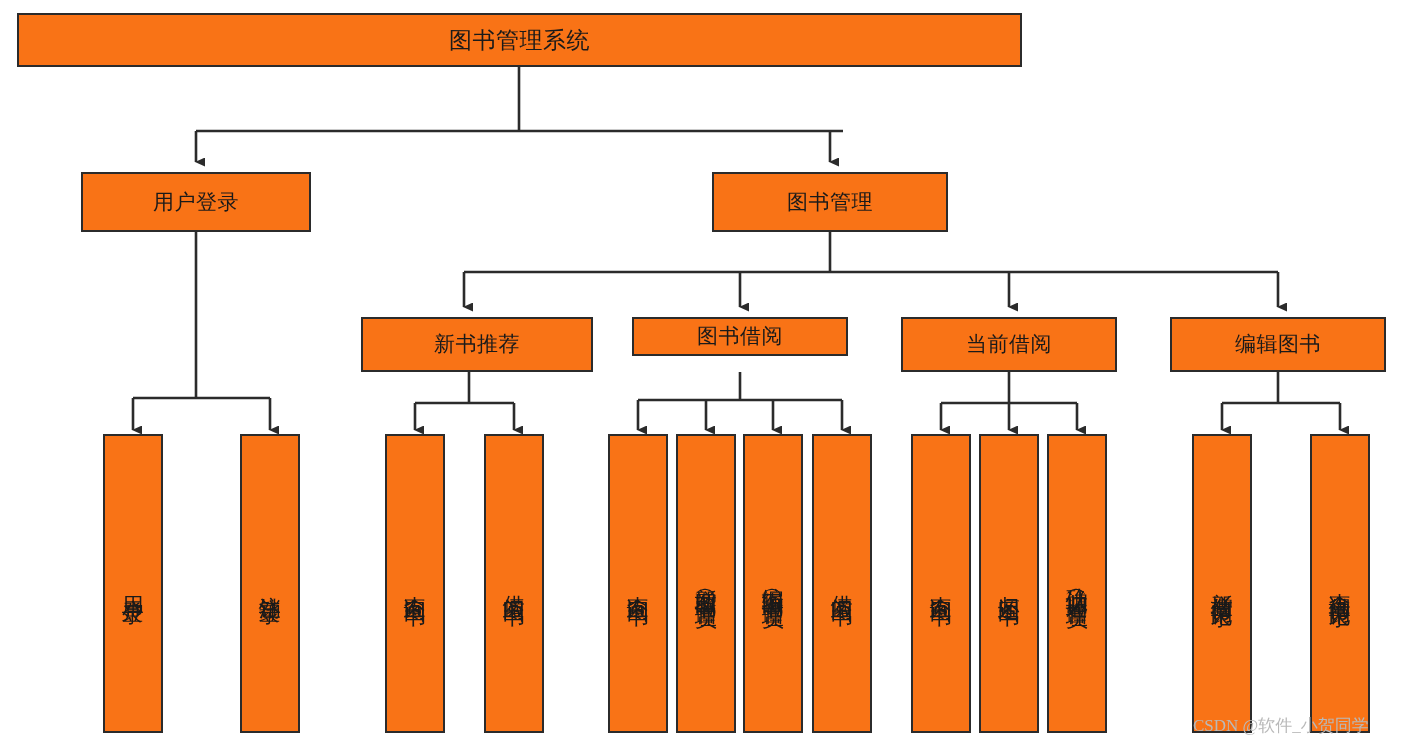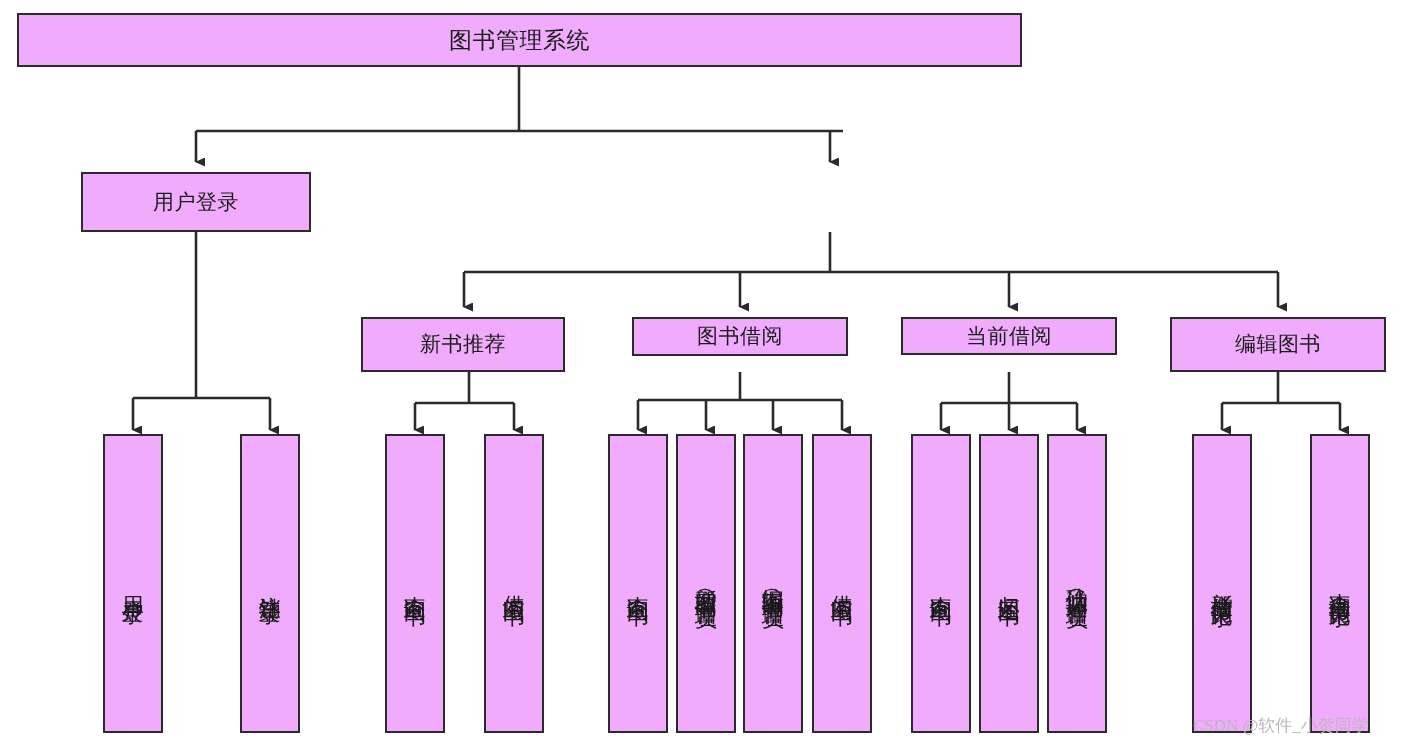--- a/index.html
+++ b/index.html
@@ -22,21 +22,21 @@
     position: absolute;
     left: 0;
     top: 0;
     width: 1405px;
     height: 747px;
     pointer-events: none;
   }
   .node {
     position: absolute;
     box-sizing: border-box;
-    background: #f0abfc;
+    background: #f97316;
     border: 2px solid #2b2b2b;
     display: flex;
     align-items: center;
     justify-content: center;
     z-index: 2;
   }
   .node-label {
     color: #1a1a1a;
     font-size: 21px;
     line-height: 1.24;
@@ -119,28 +119,31 @@
     </g>
   </svg>
 
   <div class="node root" style="left:17px; top:13px; width:1005px; height:54px;">
     <span class="node-label">图书管理系统</span>
   </div>
 
   <div class="node" style="left:81px; top:172px; width:230px; height:60px;">
     <span class="node-label">用户登录</span>
   </div>
+  <div class="node" style="left:712px; top:172px; width:236px; height:60px;">
+    <span class="node-label">图书管理</span>
+  </div>
 
-  <div class="node" style="left:361px; top:317px; width:204px; height:55px;">
+  <div class="node" style="left:361px; top:317px; width:232px; height:55px;">
     <span class="node-label">新书推荐</span>
   </div>
   <div class="node" style="left:632px; top:317px; width:216px; height:39px;">
     <span class="node-label">图书借阅</span>
   </div>
-  <div class="node" style="left:901px; top:317px; width:216px; height:38px;">
+  <div class="node" style="left:901px; top:317px; width:216px; height:55px;">
     <span class="node-label">当前借阅</span>
   </div>
   <div class="node" style="left:1170px; top:317px; width:216px; height:55px;">
     <span class="node-label">编辑图书</span>
   </div>
 
   <div class="node vertical" style="left:103px; top:434px; width:60px; height:299px;">
     <span class="node-label">用户登录</span>
   </div>
   <div class="node vertical" style="left:240px; top:434px; width:60px; height:299px;">

